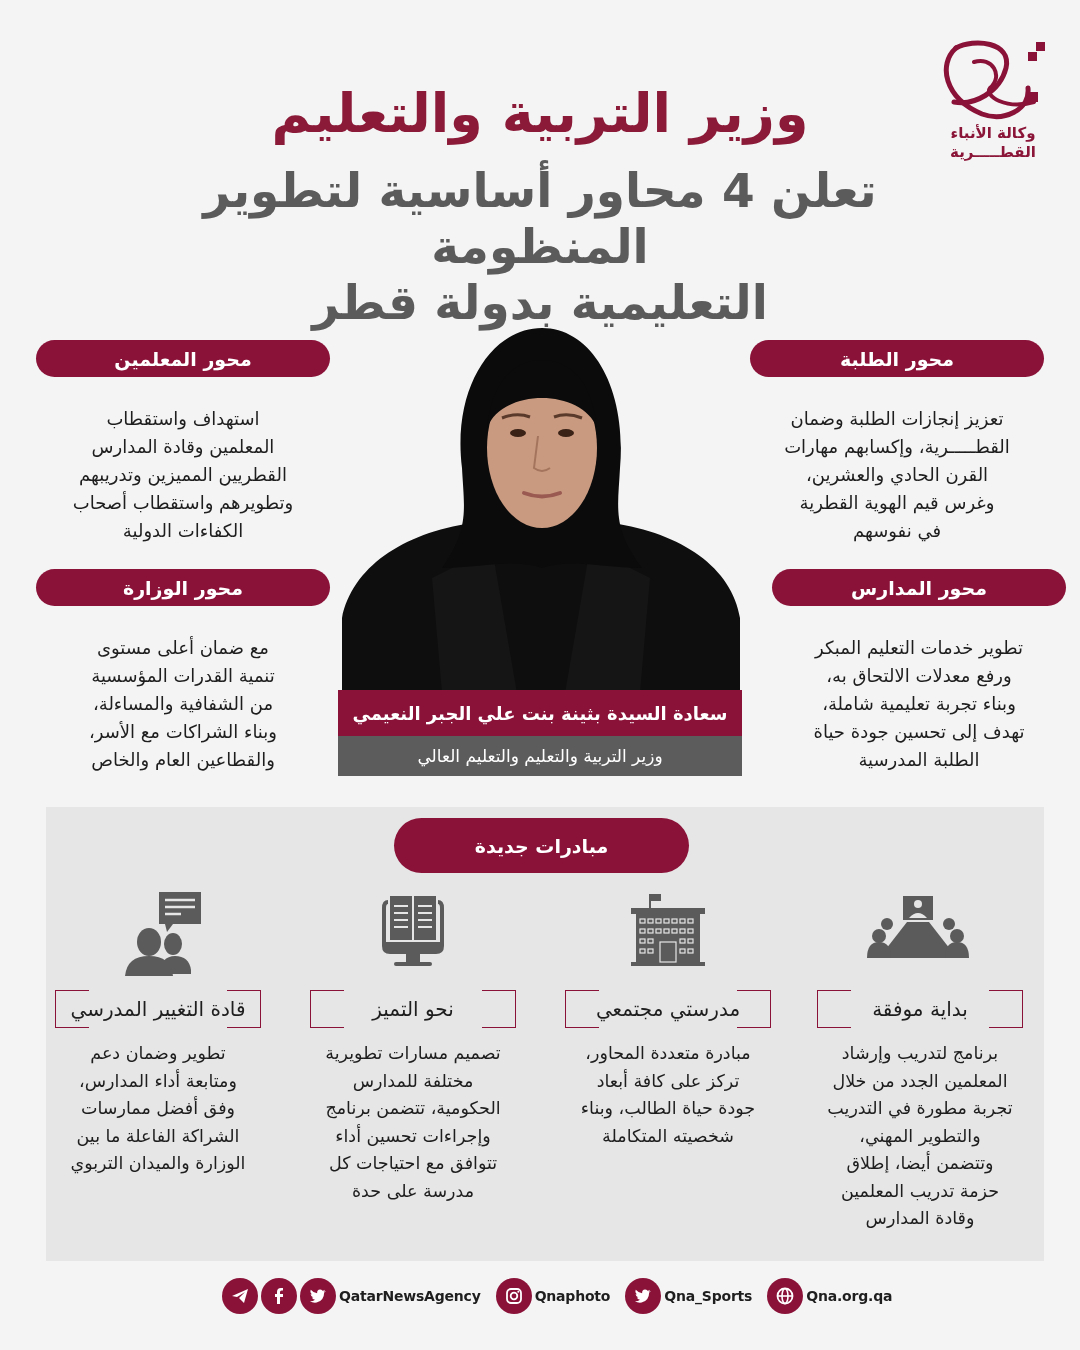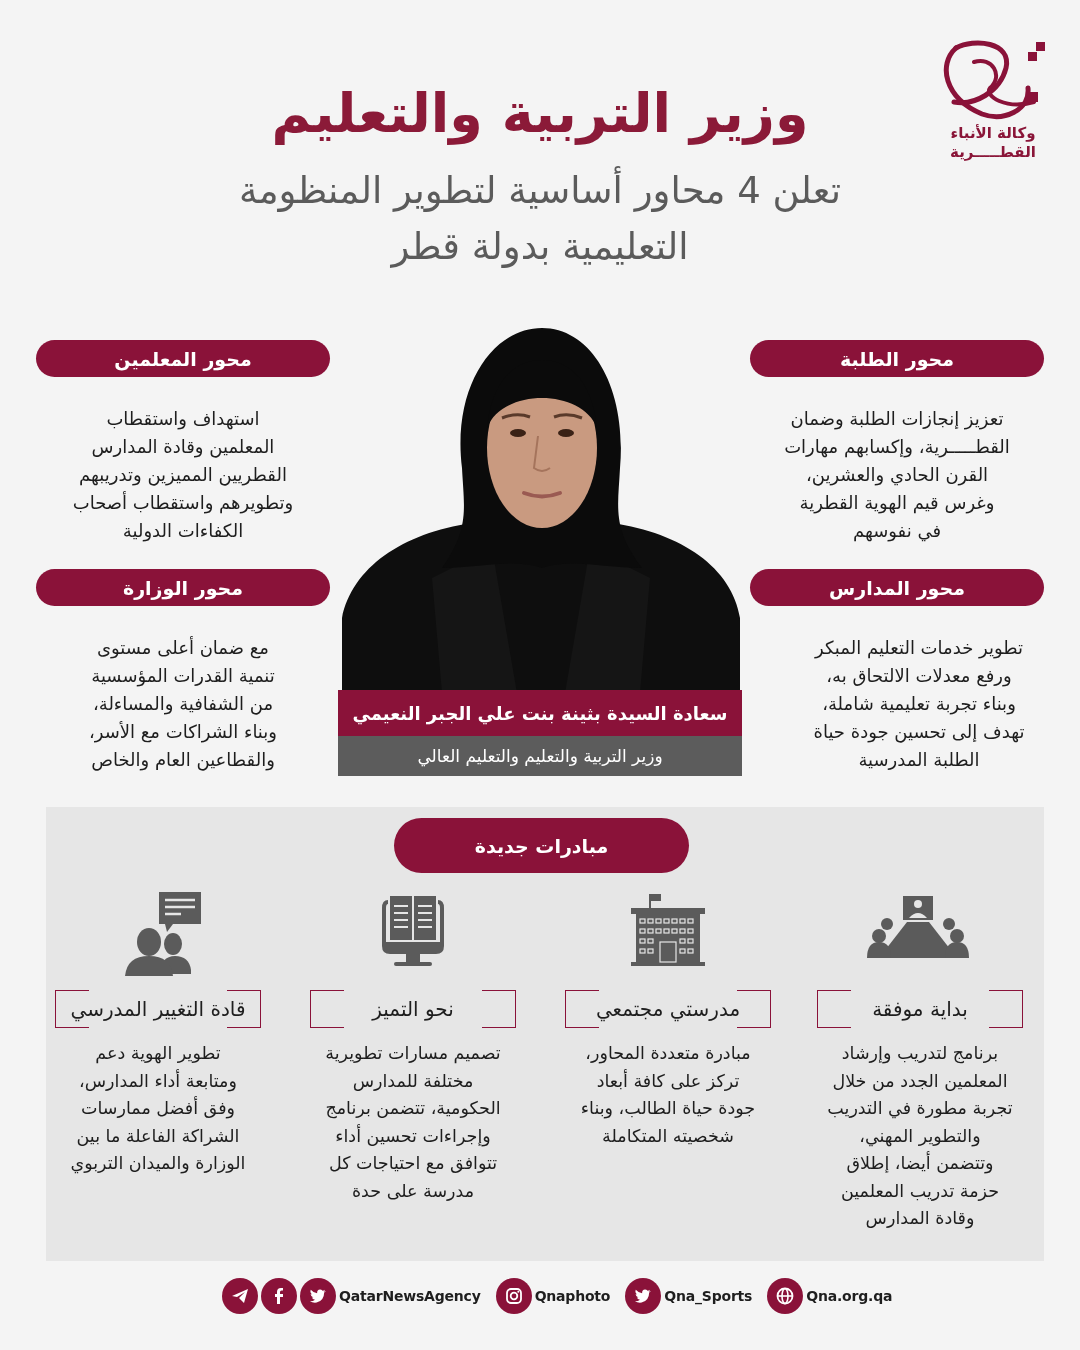--- a/index.html
+++ b/index.html
@@ -24,21 +24,21 @@
   }
 
   
   .title-main {
     left: 140px; width: 800px; top: 78px;
     text-align: center; font-size: 54px; font-weight: bold; color: #8b1a38;
     line-height: 72px;
   }
   .title-sub {
     left: 130px; width: 820px; top: 163px;
-    text-align: center; font-size: 37px; font-weight: normal; color: #5b5b5b;
+    text-align: center; font-size: 47px; font-weight: bold; color: #5b5b5b;
     line-height: 56px;
   }
 
   
   .pill {
     background: #8a1239; color: #fff; border-radius: 28px;
     height: 37px; width: 294px;
     display: flex; align-items: center; justify-content: center;
     font-weight: bold; font-size: 19px;
   }
@@ -125,21 +125,21 @@
 
 <div class="abs pill" style="left:36px; top:340px;">محور المعلمين</div>
 <div class="abs axis-text" style="left:36px; top:405px;">
   <div>استهداف واستقطاب</div>
   <div>المعلمين وقادة المدارس</div>
   <div>القطريين المميزين وتدريبهم</div>
   <div>وتطويرهم واستقطاب أصحاب</div>
   <div>الكفاءات الدولية</div>
 </div>
 
-<div class="abs pill" style="left:750px; top:569px;">محور المدارس</div>
+<div class="abs pill" style="left:772px; top:569px;">محور المدارس</div>
 <div class="abs axis-text" style="left:772px; top:634px;">
   <div>تطوير خدمات التعليم المبكر</div>
   <div>ورفع معدلات الالتحاق به،</div>
   <div>وبناء تجربة تعليمية شاملة،</div>
   <div>تهدف إلى تحسين جودة حياة</div>
   <div>الطلبة المدرسية</div>
 </div>
 
 <div class="abs pill" style="left:36px; top:569px;">محور الوزارة</div>
 <div class="abs axis-text" style="left:36px; top:634px;">
@@ -308,21 +308,21 @@
       <ellipse cx="46" cy="54" rx="12" ry="14" fill="#5b5b5b"></ellipse>
       <path d="M22 88 Q24 68 46 68 Q68 68 70 88 Z" fill="#5b5b5b"></path>
     </svg>
   </div>
   <div class="init-label">
     <span class="bx r"></span>
       <span class="bx l"></span>
     <span>قادة التغيير المدرسي</span>
   </div>
   <div class="init-text">
-    <div>تطوير الهوية دعم</div>
+    <div>تطوير وضمان دعم</div>
     <div>ومتابعة أداء المدارس،</div>
     <div>وفق أفضل ممارسات</div>
     <div>الشراكة الفاعلة ما بين</div>
     <div>الوزارة والميدان التربوي</div>
   </div>
 </div>
 
 <div class="abs footer">
   <span class="soc">
     <svg width="20" height="20" viewBox="0 0 20 20">

